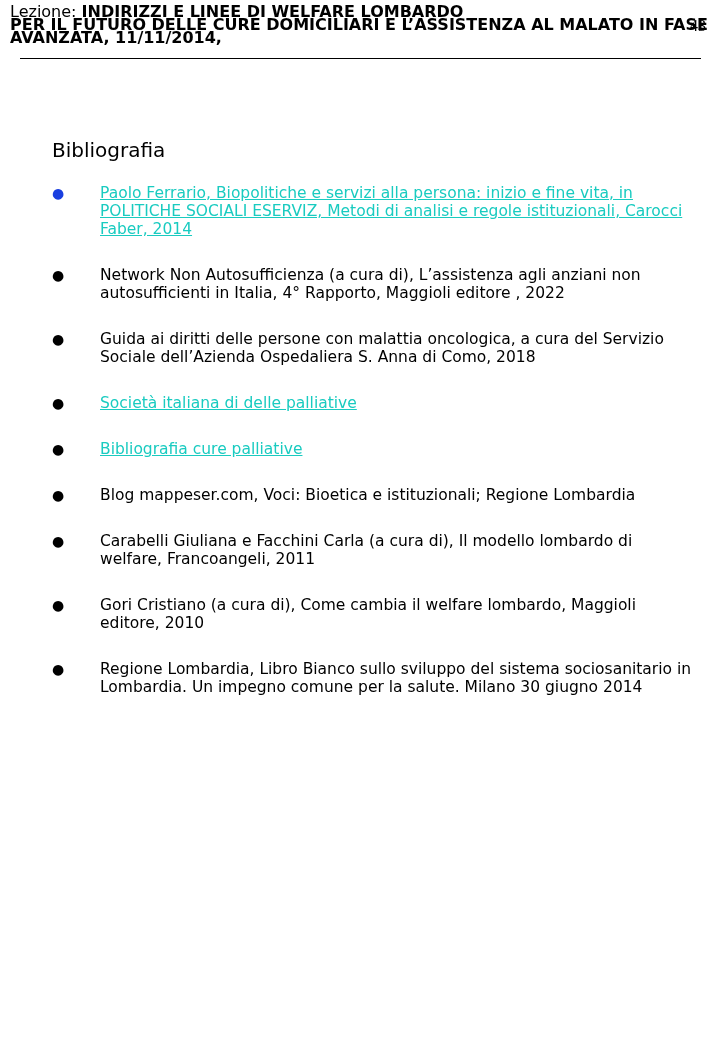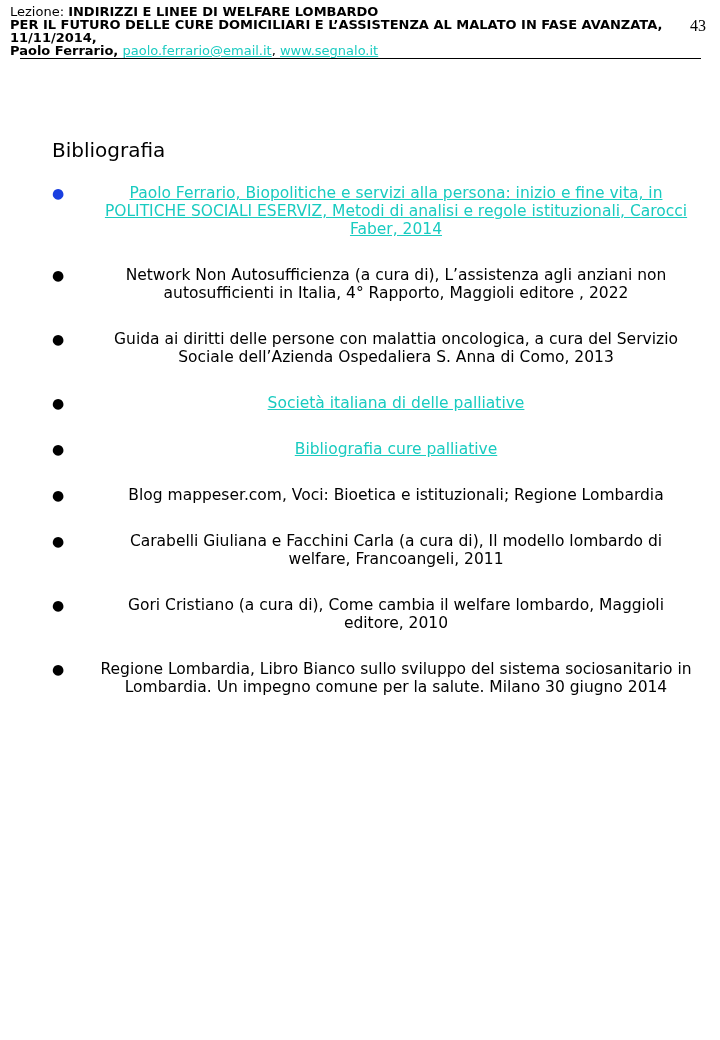--- a/index.html
+++ b/index.html
@@ -1,54 +1,53 @@
 <!DOCTYPE html>
 <html><head>
   <meta charset="utf-8">
   <style>
     html, body { margin: 0; padding: 0; background: #ffffff; }
     body { width: 720px; height: 1040px; position: relative; overflow: hidden; color: #000; }
-    .hdr { position: absolute; left: 10px; top: 5px; font-family: "DejaVu Sans", sans-serif; font-size: 13px; line-height: 13px; }
+    .hdr { position: absolute; left: 10px; top: 5px; font-family: "DejaVu Sans", sans-serif; font-size: 16px; line-height: 13px; }
     .hdr b { font-weight: bold; }
     .hdr a { color: #19cbc0; text-decoration: underline; font-weight: normal; }
     .pnum { position: absolute; right: 14px; top: 17px; font-family: Liberation Serif, serif; font-size: 16px; }
     .rule { position: absolute; left: 20px; right: 19px; top: 58px; height: 0; border-top: 1px solid #000; }
     .title { position: absolute; left: 52px; top: 138px; font-family: "DejaVu Sans", sans-serif; font-size: 20px; }
     .list { position: absolute; left: 52px; top: 184px; width: 640px; font-family: "DejaVu Sans", sans-serif; font-size: 15.5px; line-height: 18px; }
     .item { display: flex; margin-bottom: 28px; }
     .bullet { width: 48px; flex: none; font-size: 14px; }
     .bullet.blue { color: #1a3fe0; }
-    .txt { flex: 1; text-align: center; }
+    .txt { flex: 1; }
     .txt a { color: #19cbc0; text-decoration: underline; }
   </style>
 </head>
 <body>
 
 <div class="hdr">
   <div><span>Lezione: </span><b>INDIRIZZI E LINEE DI WELFARE LOMBARDO</b></div>
   <div><b>PER IL FUTURO DELLE CURE DOMICILIARI E L’ASSISTENZA AL MALATO IN FASE AVANZATA, 11/11/2014,</b></div>
-  <div><b>Paolo Ferrario,</b> <a href="#">paolo.ferrario@email.it</a><span>, </span><a href="#">www.segnalo.it</a></div>
 </div>
 <div class="pnum">43</div>
 <div class="rule"></div>
 
 <div class="title">Bibliografia</div>
 
 <div class="list">
   <div class="item">
     <span class="bullet blue">●</span>
     <span class="txt"><a href="#">Paolo Ferrario, Biopolitiche e servizi alla persona: inizio e fine vita, in POLITICHE SOCIALI ESERVIZ, Metodi di analisi e regole istituzionali, Carocci Faber, 2014</a></span>
   </div>
   <div class="item">
     <span class="bullet">●</span>
     <span class="txt">Network Non Autosufficienza (a cura di), L’assistenza agli anziani non autosufficienti in Italia, 4° Rapporto, Maggioli editore , 2022</span>
   </div>
   <div class="item">
     <span class="bullet">●</span>
-    <span class="txt">Guida ai diritti delle persone con malattia oncologica, a cura del Servizio Sociale dell’Azienda Ospedaliera S. Anna di Como, 2013</span>
+    <span class="txt">Guida ai diritti delle persone con malattia oncologica, a cura del Servizio Sociale dell’Azienda Ospedaliera S. Anna di Como, 2018</span>
   </div>
   <div class="item">
     <span class="bullet">●</span>
     <span class="txt"><a href="#">Società italiana di delle palliative</a></span>
   </div>
   <div class="item">
     <span class="bullet">●</span>
     <span class="txt"><a href="#">Bibliografia cure palliative</a></span>
   </div>
   <div class="item">

